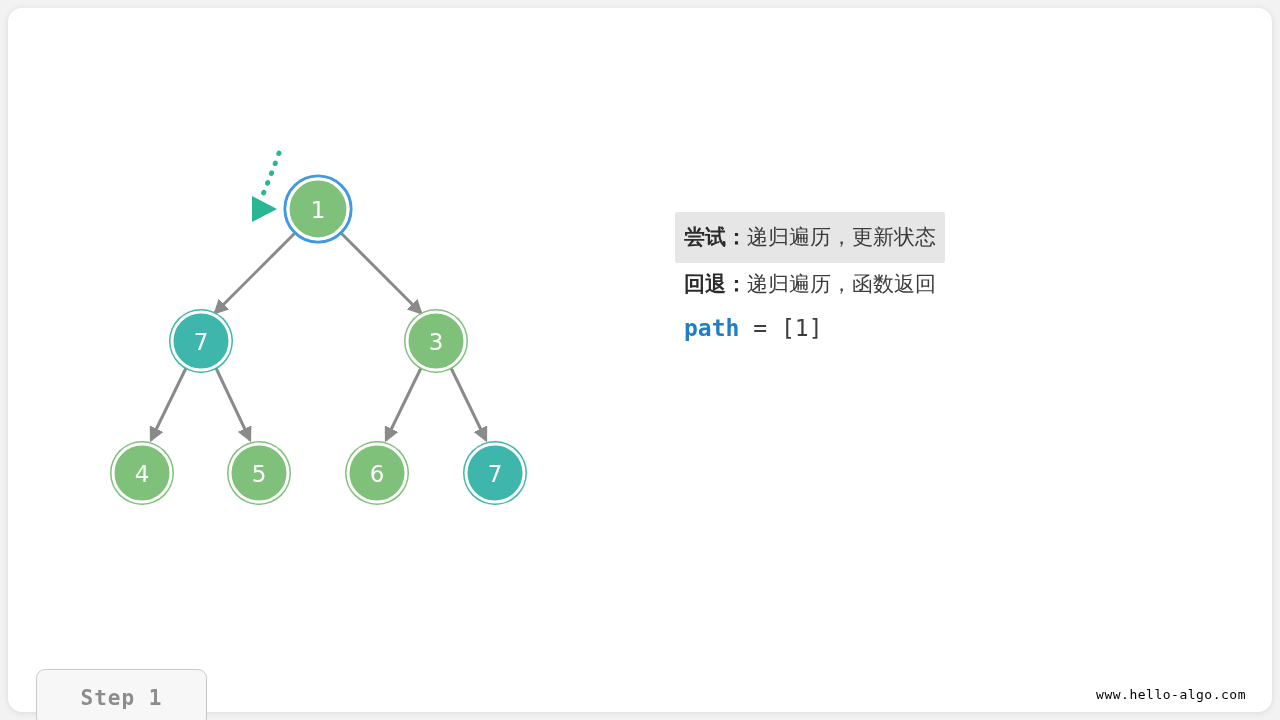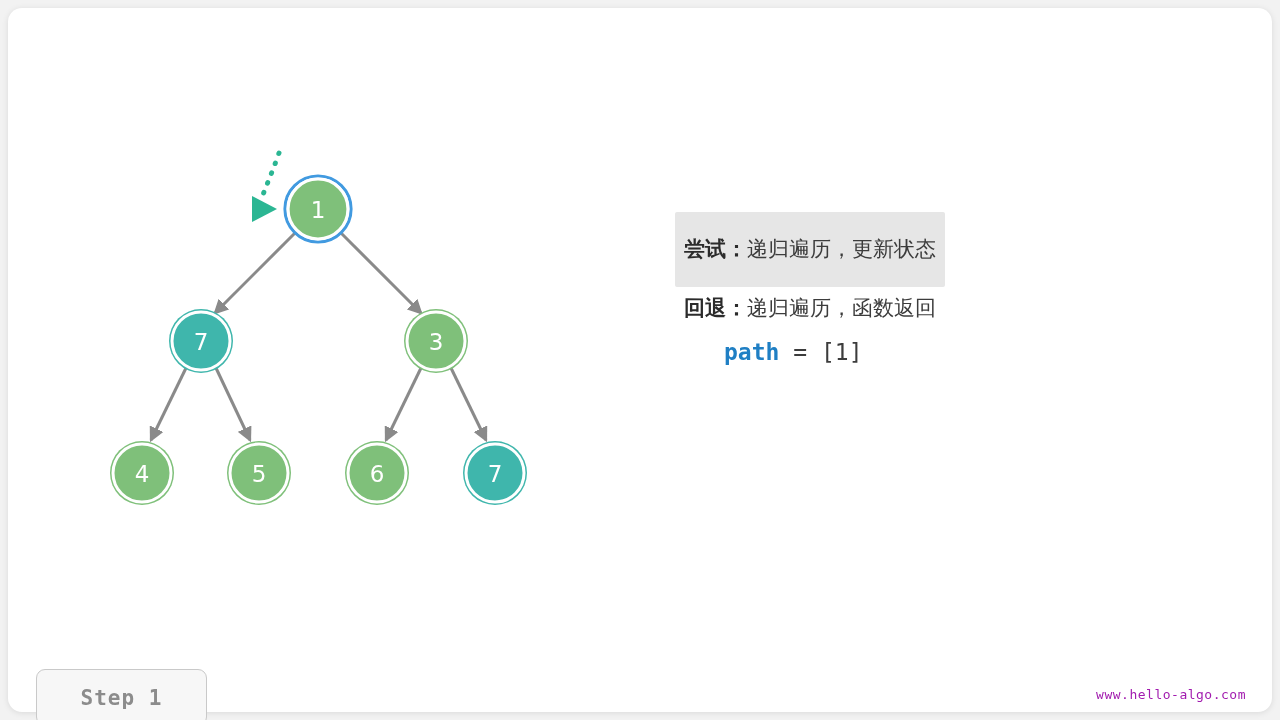--- a/index.html
+++ b/index.html
@@ -54,38 +54,38 @@
     font-size: 21px;
     color: #3c3c3c;
     line-height: 43px;
     height: 43px;
     white-space: nowrap;
     display: block;
   }
   .cn-line.highlighted {
     background: #e6e6e6;
     display: inline-block;
-    padding: 16px 9px;
+    padding: 4px 9px;
     margin-left: -9px;
     border-radius: 2px;
   }
   .cn-key {
     font-weight: bold;
     color: #2b2b2b;
   }
   .code-line {
     font-family: "DejaVu Sans Mono", monospace;
     font-size: 23px;
     color: #3c3c3c;
     line-height: 44px;
     height: 44px;
     white-space: pre;
     display: block;
   }
-  .var-path { color: #1f7fc4; font-weight: bold; margin-left: 40px; }
+  .var-path { color: #1f7fc4; font-weight: bold; }
   .var-res  { color: #2f9e8f; font-weight: bold; }
   .code-op  { color: #3c3c3c; }
 
   #spacer-gap { height: 74px; }
 
   
   #step-chip {
     position: absolute;
     left: 36px;
     top: 637px;
@@ -106,21 +106,21 @@
     margin-top: 32px;
   }
 
   
   #watermark {
     position: absolute;
     right: 34px;
     bottom: 18px;
     font-family: "DejaVu Sans Mono", monospace;
     font-size: 13px;
-    color: #a21caf;
+    color: #000000;
     letter-spacing: 0.5px;
   }
 </style>
 </head>
 <body>
 
 <div id="stage">
   <div id="card"></div>
 
   <svg id="tree-svg" viewBox="0 0 1280 720" xmlns="http://www.w3.org/2000/svg">

